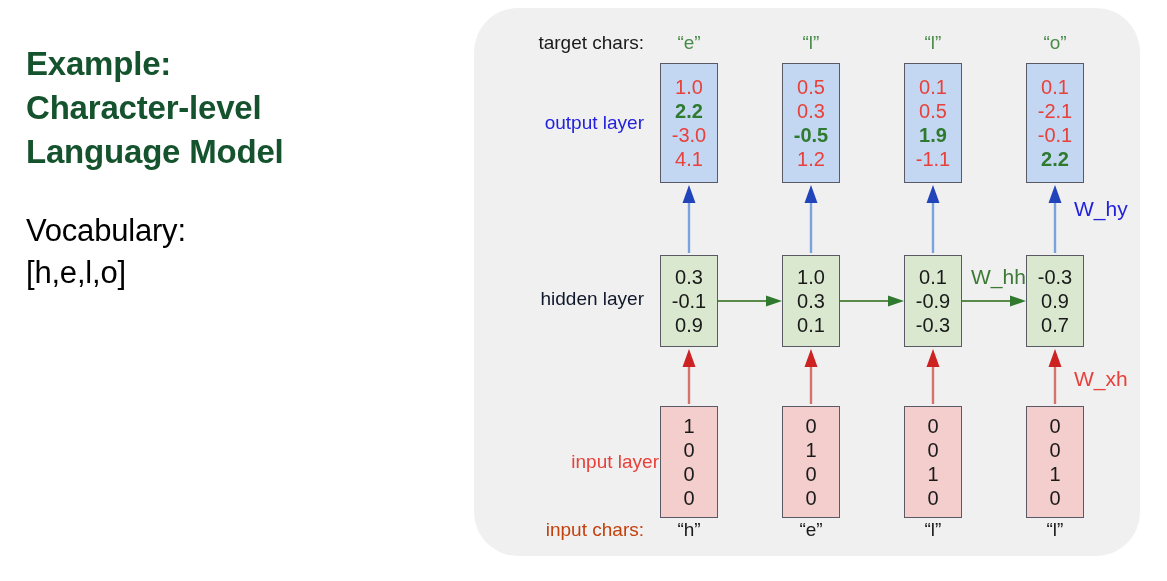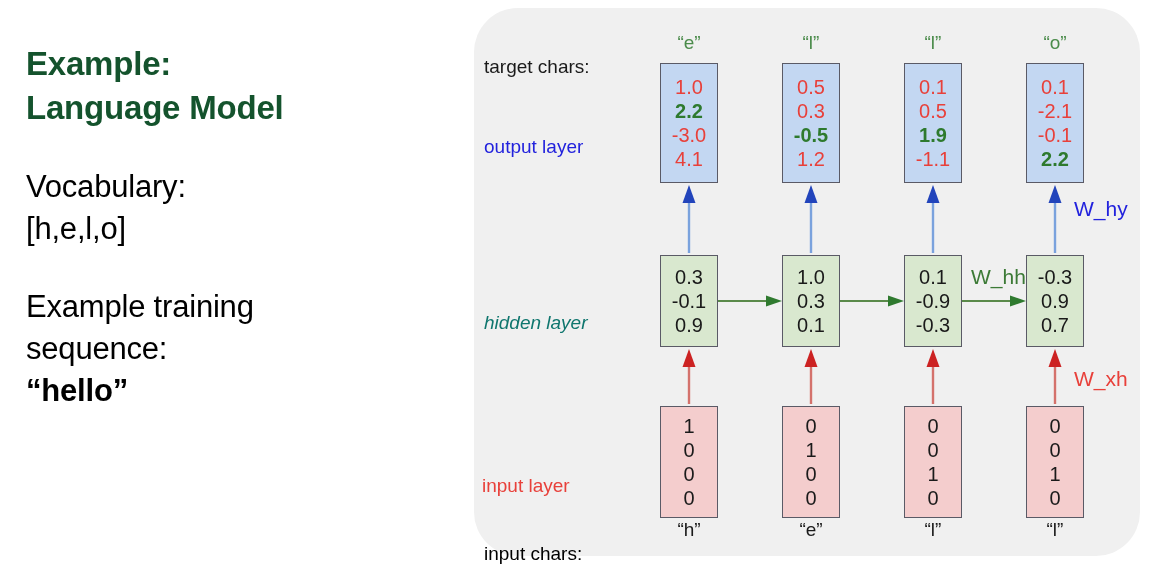--- a/index.html
+++ b/index.html
@@ -44,30 +44,30 @@
     top: 8px;
     width: 666px;
     height: 548px;
     background: #f0f0f0;
     border-radius: 44px;
   }
 
   
   .row-label {
     position: absolute;
+    text-align: right;
     font-size: 19px;
     white-space: nowrap;
     line-height: 19px;
-    margin-top: 24px;
   }
   #label-target-chars { left: 10px; top: 25px;  width: 160px; color: #1a1a1a; }
   #label-output-layer { left: 10px; top: 105px; width: 160px; color: #2222dd; }
-  #label-hidden-layer { left: 10px; top: 281px; width: 160px; color: #0f766e; font-style: italic; }
-  #label-input-layer  { left: 8px; top: 444px; width: 160px; color: #e8403a; }
-  #label-input-chars  { left: 10px; top: 512px; width: 160px; color: #000000; }
+  #label-hidden-layer { left: 10px; top: 281px; width: 160px; color: #0f172a; }
+  #label-input-layer  { left: 25px; top: 444px; width: 160px; color: #e8403a; }
+  #label-input-chars  { left: 10px; top: 512px; width: 160px; color: #c2410c; }
   .col-0 { left: 186px; }
   .col-1 { left: 308px; }
   .col-2 { left: 430px; }
   .col-3 { left: 552px; }
 
   
   .char-top, .char-bot {
     position: absolute;
     width: 58px;
     text-align: center;
@@ -145,33 +145,29 @@
   #w-hy { left: 600px; top: 190px; color: #2222dd; }
   #w-hh { left: 497px; top: 258px; color: #3c7a36; }
   #w-xh { left: 600px; top: 360px; color: #e8403a; }
 </style>
 </head>
 <body>
 
 <div id="left-panel">
   <div class="headline">
     <div>Example:</div>
+    <div>Character-level</div>
     <div>Language Model</div>
   </div>
   <div class="para-gap"></div>
   <div class="para">
     <div>Vocabulary:</div>
     <div>[h,e,l,o]</div>
   </div>
   <div class="para-gap"></div>
-  <div class="para">
-    <div>Example training</div>
-    <div>sequence:</div>
-    <div class="bold-inline">“hello”</div>
-  </div>
 </div>
 
 <div id="diagram-panel">
 
   <div class="row-label" id="label-target-chars">target chars:</div>
   <div class="row-label" id="label-output-layer">output layer</div>
   <div class="row-label" id="label-hidden-layer">hidden layer</div>
   <div class="row-label" id="label-input-layer">input layer</div>
   <div class="row-label" id="label-input-chars">input chars:</div>
 

